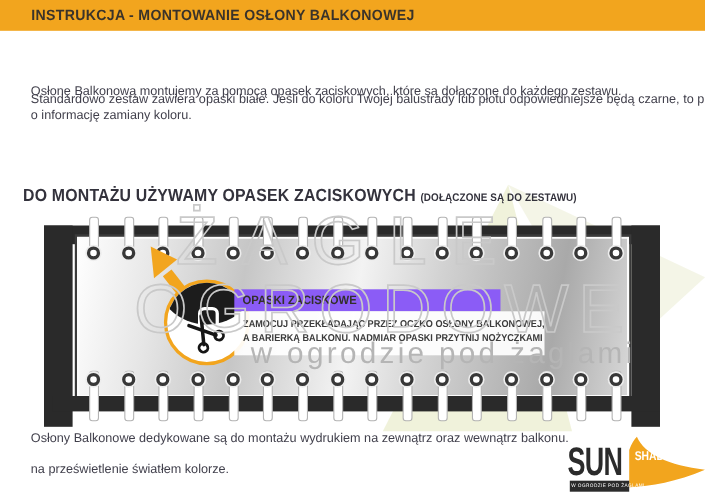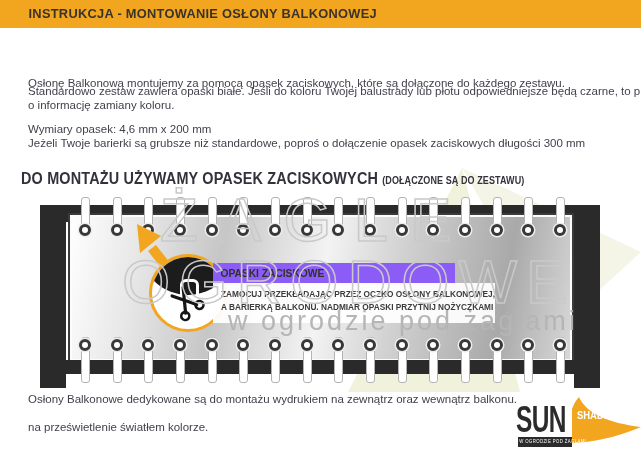--- a/index.html
+++ b/index.html
@@ -137,24 +137,20 @@
   <header class="topbar">
     <h1>INSTRUKCJA - MONTOWANIE OSŁONY BALKONOWEJ</h1>
   </header>
 
   <p class="para p1">
     <span>Osłonę Balkonową montujemy za pomocą opasek zaciskowych, które są dołączone do każdego zestawu.</span><br>
   </p>
   <p class="para p2">
     <span>Standardowo zestaw zawiera opaski białe. Jeśli do koloru Twojej balustrady lub płotu odpowiedniejsze będą czarne, to prosimy</span><br>
     <span>o informację zamiany koloru.</span>
-  </p>
-  <p class="para p3">
-    <span>Wymiary opasek: 4,6 mm x 200 mm</span><br>
-    <span>Jeżeli Twoje barierki są grubsze niż standardowe, poproś o dołączenie opasek zaciskowych długości 300 mm</span>
   </p>
 
   <h2 class="section-heading">
     <span>DO MONTAŻU UŻYWAMY OPASEK ZACISKOWYCH</span>
     <span class="note">(DOŁĄCZONE SĄ DO ZESTAWU)</span>
   </h2>
 
   <div class="illustration">
     <div class="rail rail-top"></div>
     <div class="post post-left"></div>

